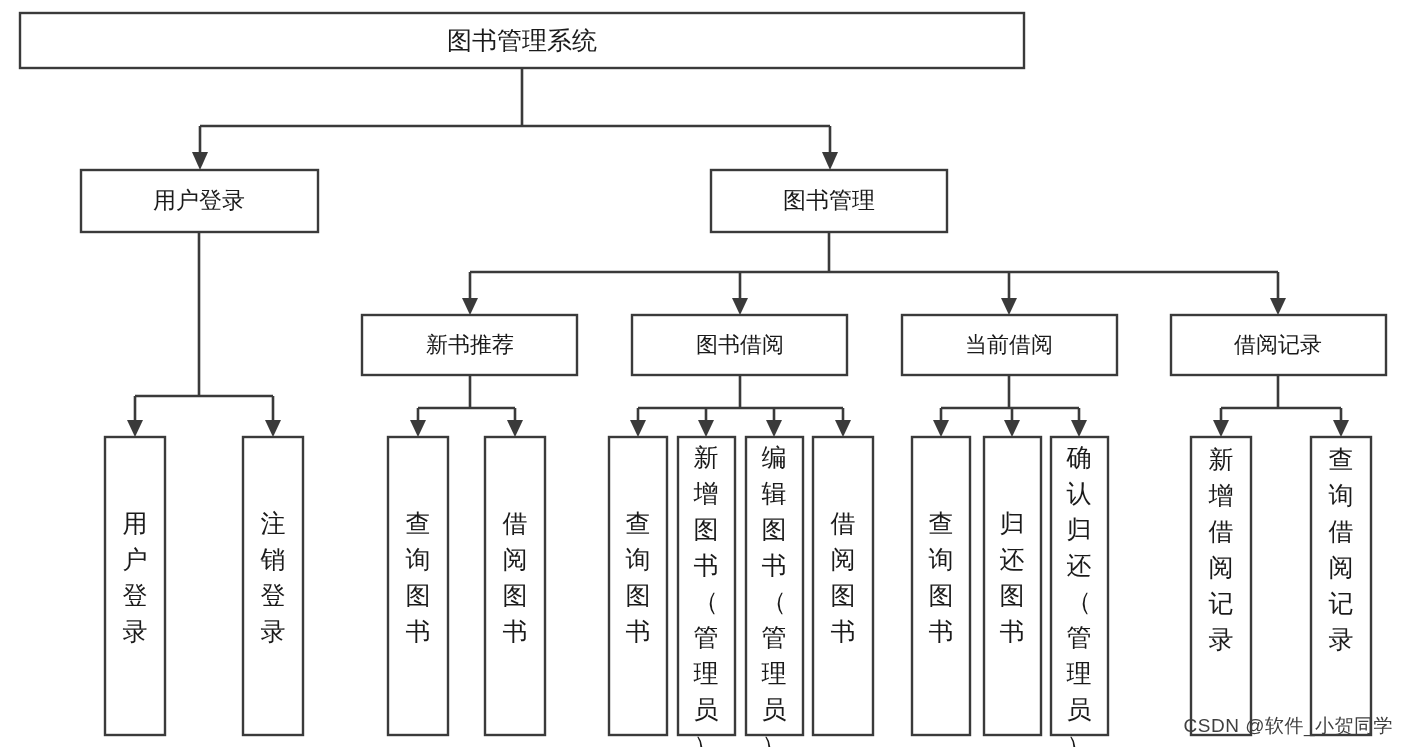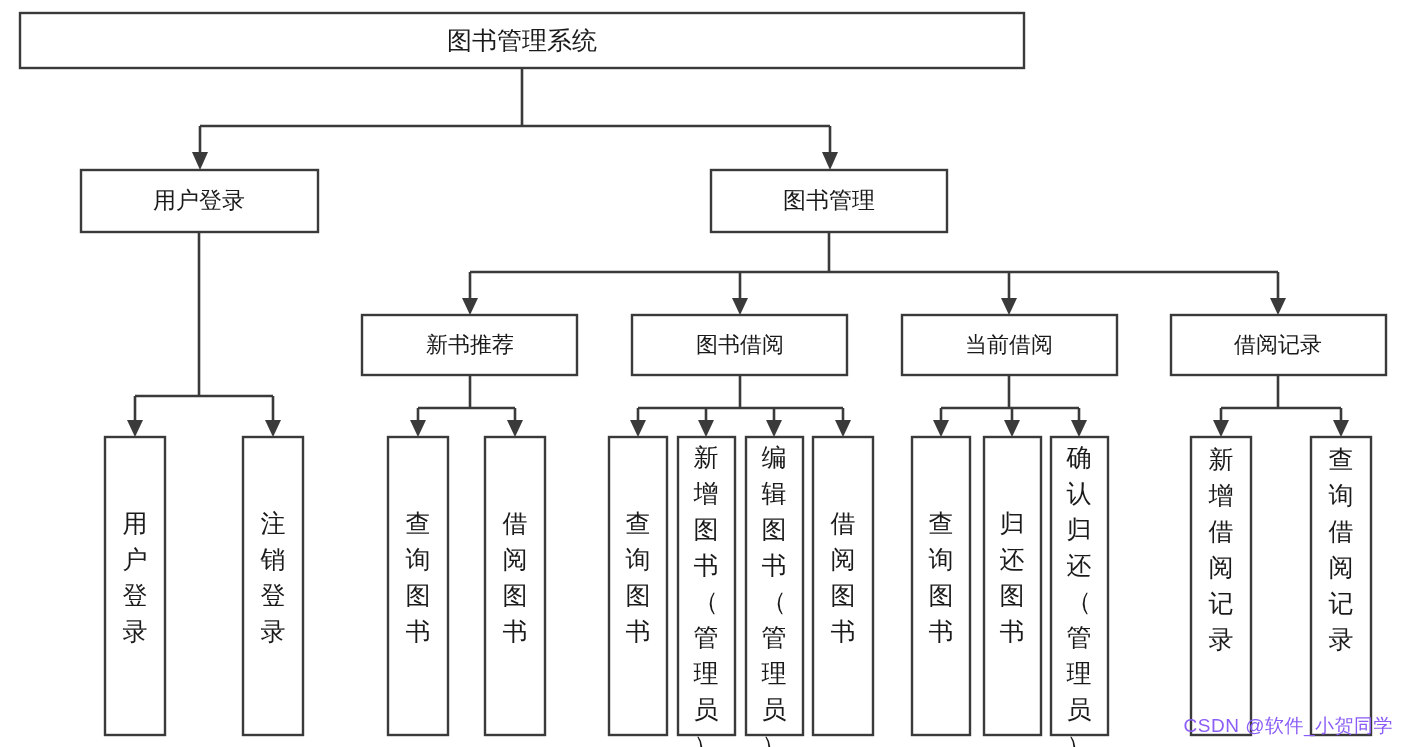--- a/index.html
+++ b/index.html
@@ -48,21 +48,21 @@
   .arrow-head {
     fill: #3a3a3a;
     stroke: none;
   }
   .watermark {
     position: absolute;
     right: 12px;
     bottom: 8px;
     font-family: "Liberation Sans", "DejaVu Sans", sans-serif;
     font-size: 19px;
-    color: #8b5cf6;
+    color: #404040;
     letter-spacing: 0.5px;
     white-space: nowrap;
     user-select: none;
   }
 </style>
 </head>
 <body>
 
 <svg id="diagram" viewBox="0 0 1405 747" xmlns="http://www.w3.org/2000/svg">
 

